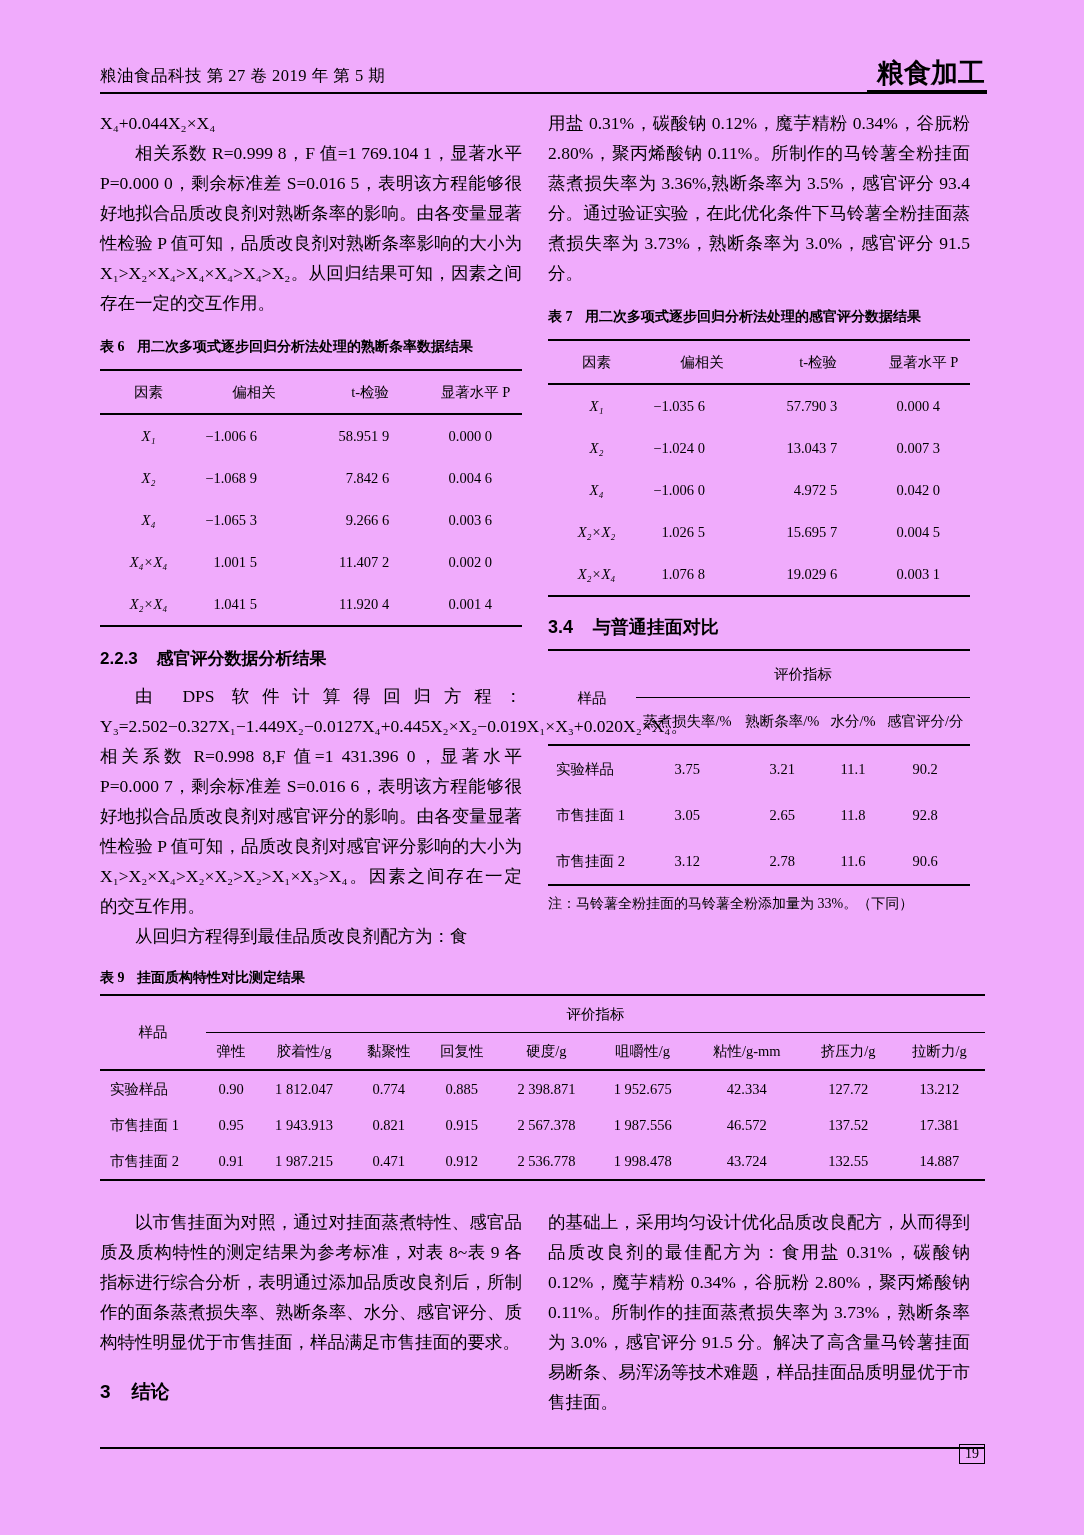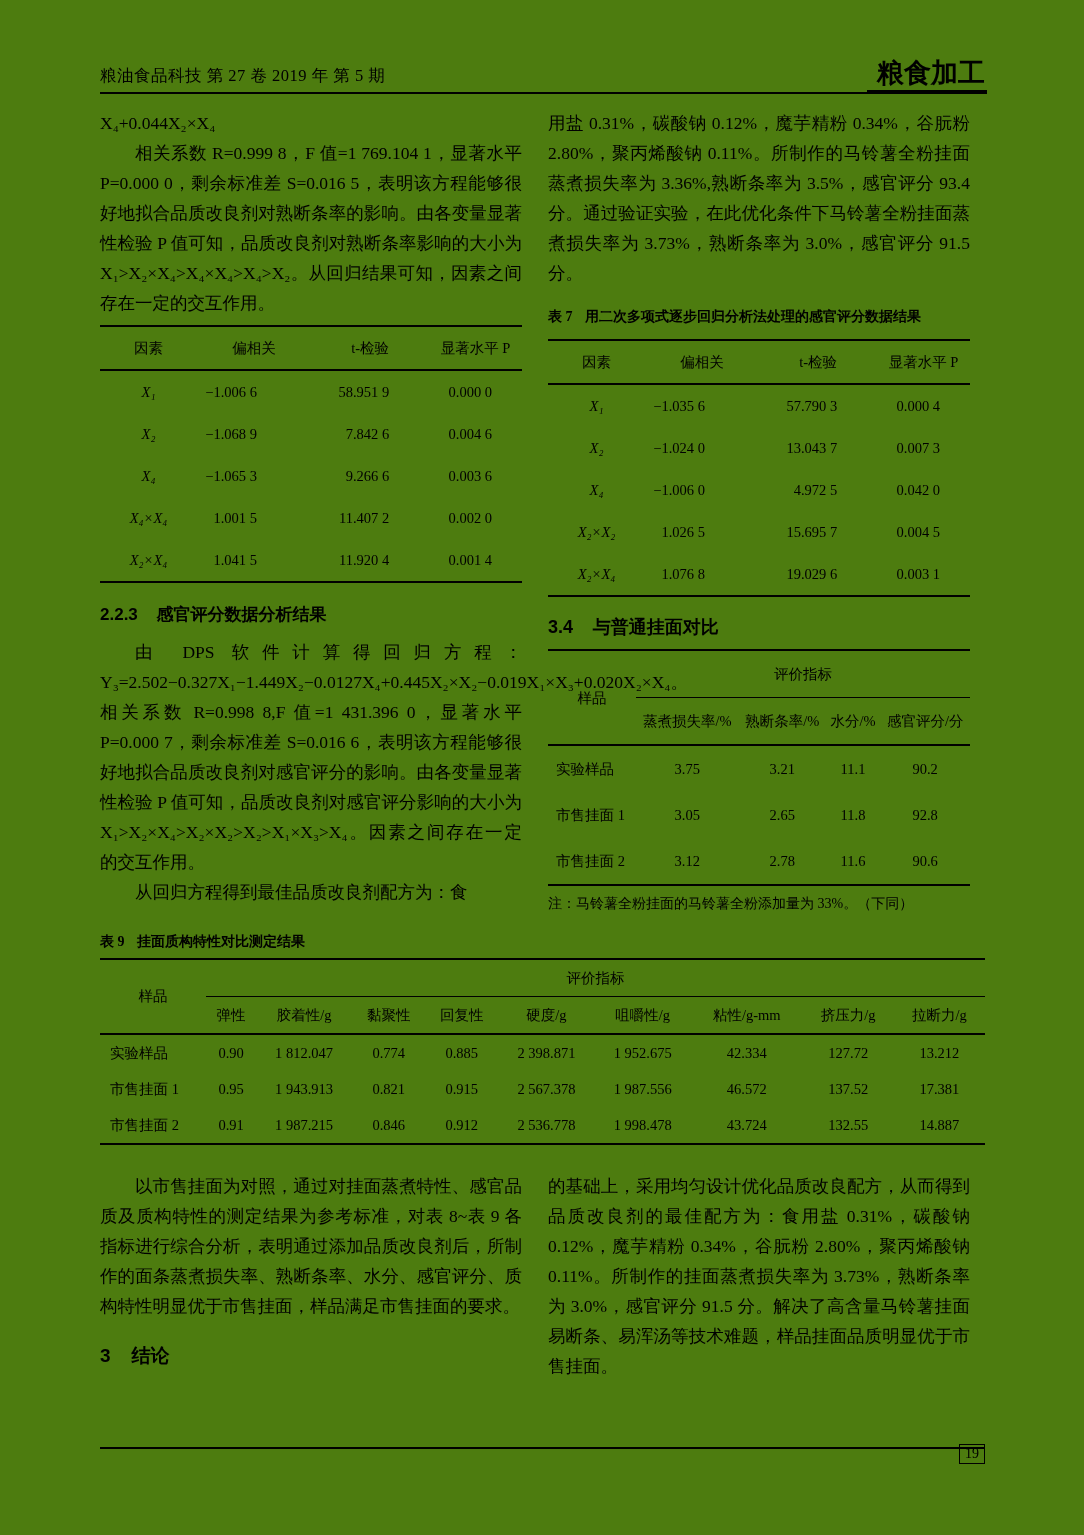--- a/index.html
+++ b/index.html
@@ -1,17 +1,17 @@
 <!DOCTYPE html>
 <html><head>
 <meta charset="utf-8">
 <style>
   html,body{margin:0;padding:0;background:#e8e8e8;}
   .page{
-    width:1084px;height:1535px;margin:0 auto;background:#4d7c0f;color:#000;
+    width:1084px;height:1535px;margin:0 auto;background:#f0abfc;color:#000;
     position:relative;box-sizing:border-box;padding:60px 99px 0 100px;
     font-family:"Liberation Serif","DejaVu Serif",serif;overflow:hidden;
   }
   
   .header{display:flex;justify-content:space-between;align-items:flex-end;
     border-bottom:2px solid #000;padding-bottom:5px;}
   .journal-info{font-size:16.5px;letter-spacing:.5px;}
   .col-label{font-family:"Liberation Sans","DejaVu Sans",sans-serif;
     font-weight:700;font-size:27px;line-height:1;position:relative;padding-bottom:7px;margin-bottom:-7px;}
   .col-label::after{content:"";position:absolute;left:-10px;right:-2px;bottom:0;height:4px;background:#000;}
@@ -72,20 +72,23 @@
     <span class="journal-info">粮油食品科技 第 27 卷  2019 年  第 5 期</span>
     <span class="col-label">粮食加工</span>
   </div>
 
   <div class="cols">
 
     <div class="col body-text">
       <p class="formula-line">X₄+0.044X₂×X₄</p>
       <p class="ind">相关系数 R=0.999 8，F 值=1 769.104 1，显著水平 P=0.000 0，剩余标准差 S=0.016 5，表明该方程能够很好地拟合品质改良剂对熟断条率的影响。由各变量显著性检验 P 值可知，品质改良剂对熟断条率影响的大小为 X₁&gt;X₂×X₄&gt;X₄×X₄&gt;X₄&gt;X₂。从回归结果可知，因素之间存在一定的交互作用。</p>
 
+      <div class="tbl-cap">
+        <span class="cap-label">表 6</span><span>用二次多项式逐步回归分析法处理的熟断条率数据结果</span>
+      </div>
       <table class="ptable t4col factor">
           <thead>
             <tr>
               <th>因素</th>
               <th>偏相关</th>
               <th>t-检验</th>
               <th>显著水平 P</th>
             </tr>
           </thead>
           <tbody>
@@ -267,21 +270,21 @@
             <td>2 567.378</td>
             <td>1 987.556</td>
             <td>46.572</td>
             <td>137.52</td>
             <td>17.381</td>
           </tr>
           <tr>
             <td>市售挂面 2</td>
             <td>0.91</td>
             <td>1 987.215</td>
-            <td>0.846</td>
+            <td>0.471</td>
             <td>0.912</td>
             <td>2 536.778</td>
             <td>1 998.478</td>
             <td>43.724</td>
             <td>132.55</td>
             <td>14.887</td>
           </tr>
         </tbody>
       </table>
   </div>

